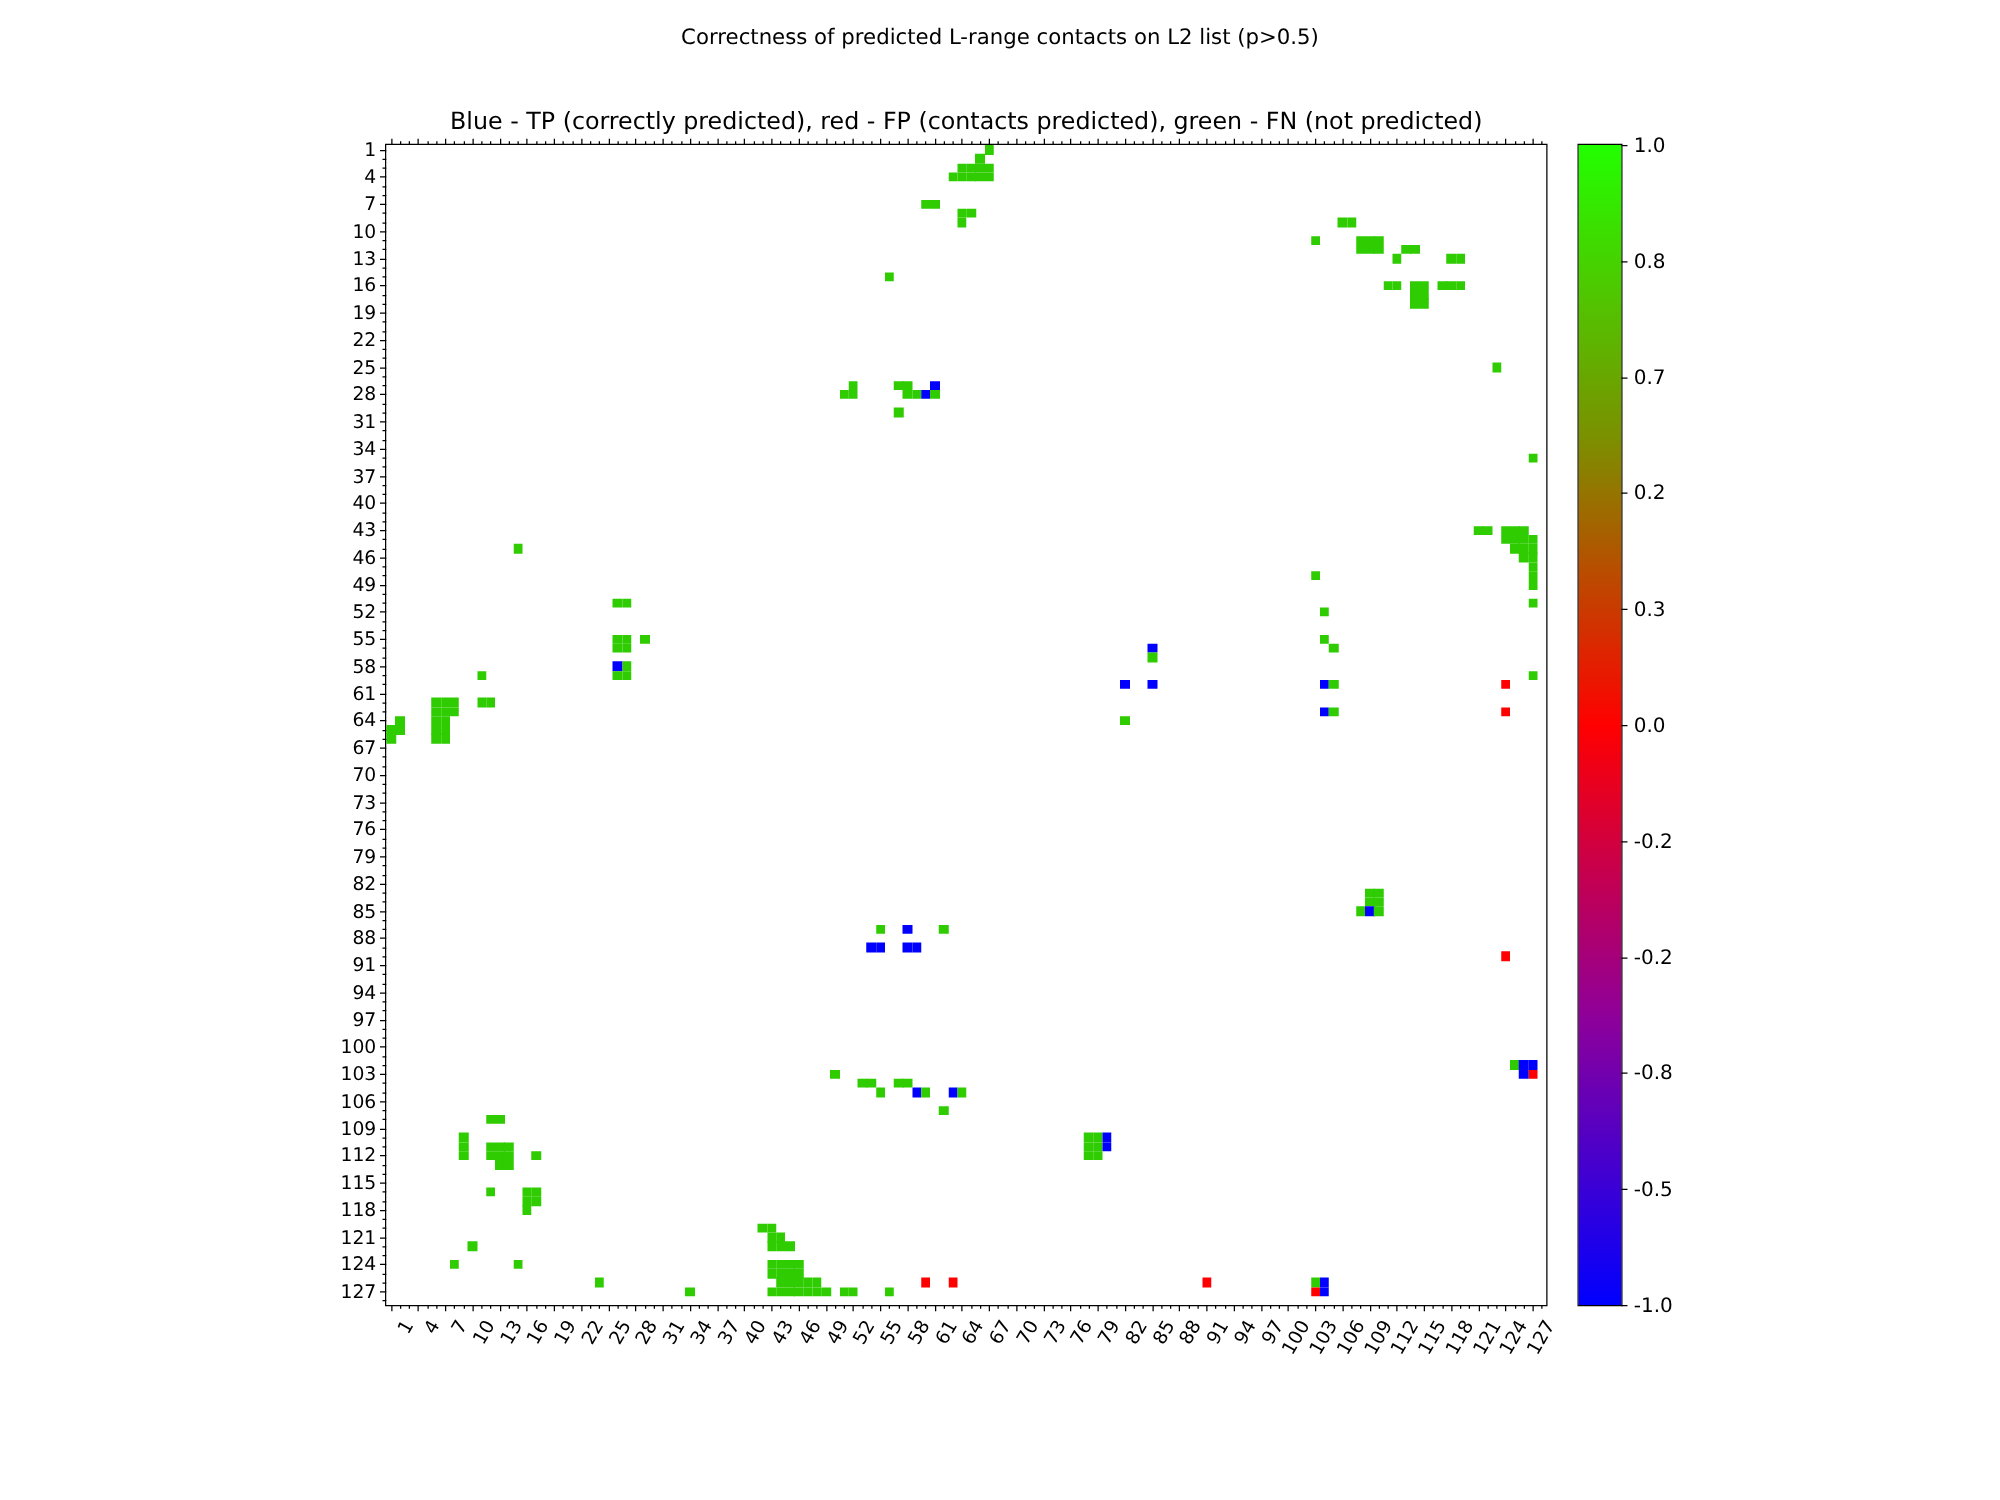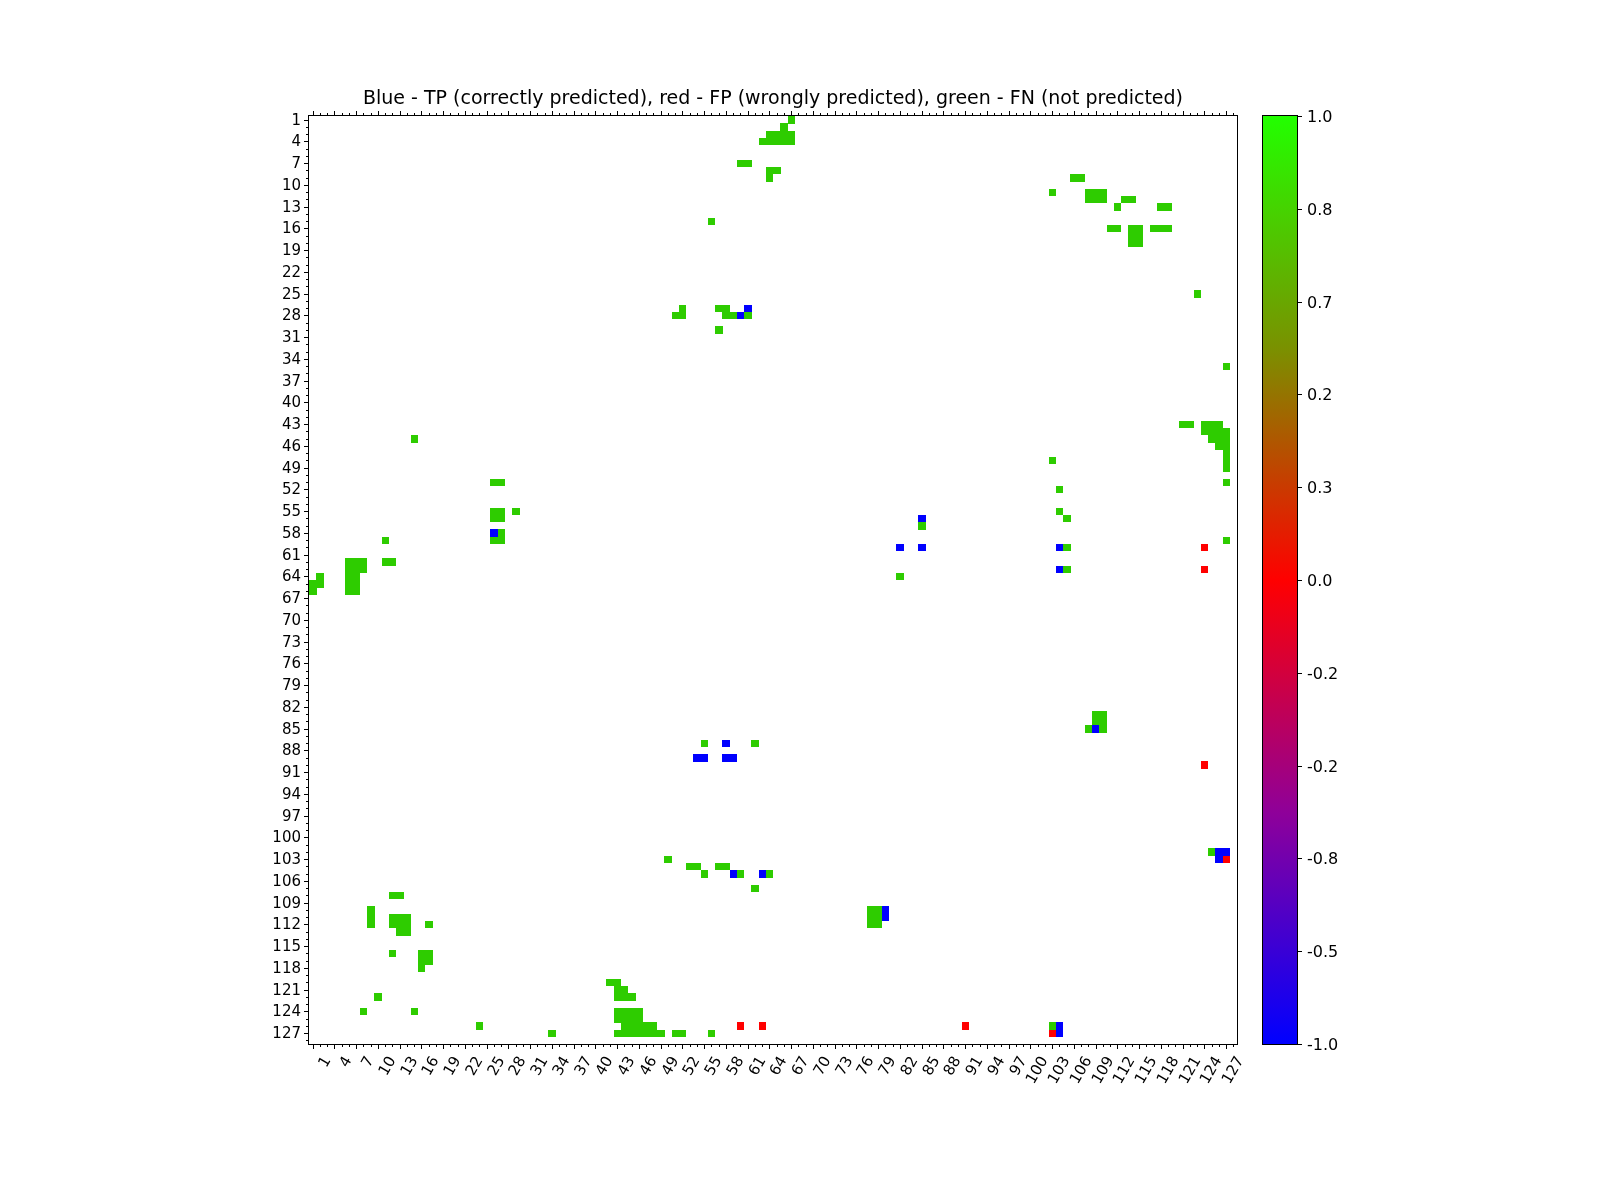--- a/index.html
+++ b/index.html
@@ -122,23 +122,24 @@
     margin-left: 10px;
     transform: translateY(-50%);
     font-size: 16px;
     white-space: nowrap;
   }
 </style>
 </head>
 <body>
 
 <div id="suptitle">
+  <span class="line">Correctness of predicted L-range contacts on L2 list (p&gt;0.5)</span>
 </div>
 
-<div id="axtitle">Blue - TP (correctly predicted), red - FP (wrongly predicted), green - FN (not predicted)</div>
+<div id="axtitle">Blue - TP (correctly predicted), red - FP (contacts predicted), green - FN (not predicted)</div>
 
 <div id="plot-frame">
   <div id="cells">
       <div class="cell" style="left: 478.5px; top: 0px; width: 7.65px; height: 7.65px; background: rgb(46, 204, 0);"></div>
       <div class="cell" style="left: 471.25px; top: 7.25px; width: 7.65px; height: 7.65px; background: rgb(46, 204, 0);"></div>
       <div class="cell" style="left: 456.75px; top: 14.5px; width: 7.65px; height: 7.65px; background: rgb(46, 204, 0);"></div>
       <div class="cell" style="left: 464px; top: 14.5px; width: 7.65px; height: 7.65px; background: rgb(46, 204, 0);"></div>
       <div class="cell" style="left: 471.25px; top: 14.5px; width: 7.65px; height: 7.65px; background: rgb(46, 204, 0);"></div>
       <div class="cell" style="left: 478.5px; top: 14.5px; width: 7.65px; height: 7.65px; background: rgb(46, 204, 0);"></div>
       <div class="cell" style="left: 449.5px; top: 21.75px; width: 7.65px; height: 7.65px; background: rgb(46, 204, 0);"></div>

